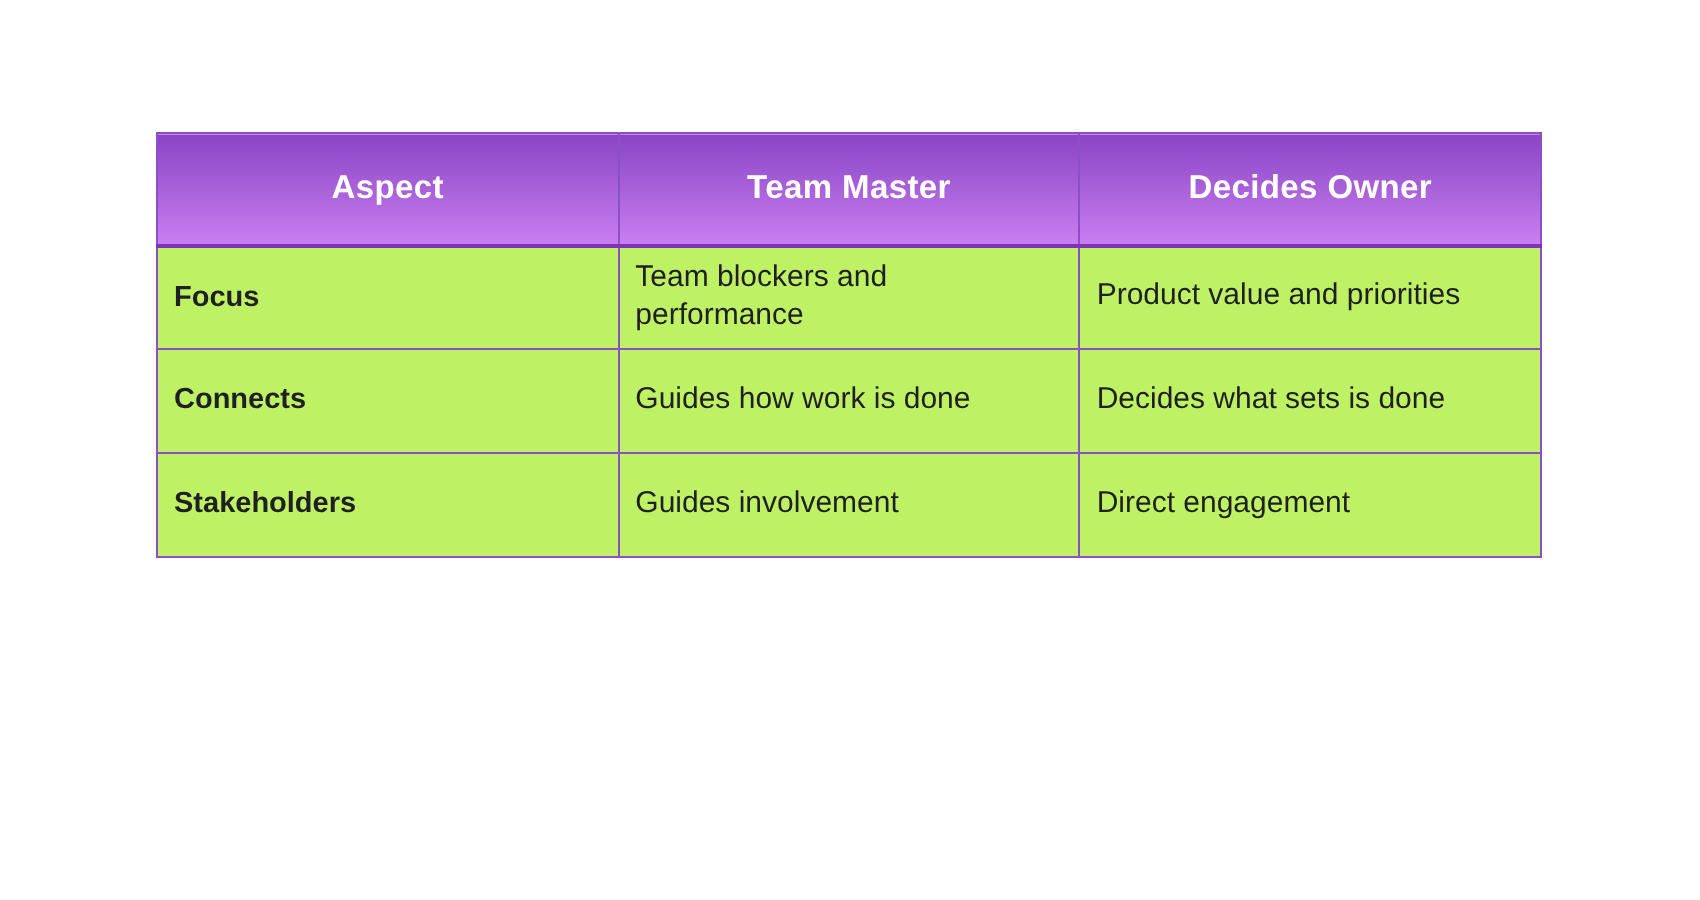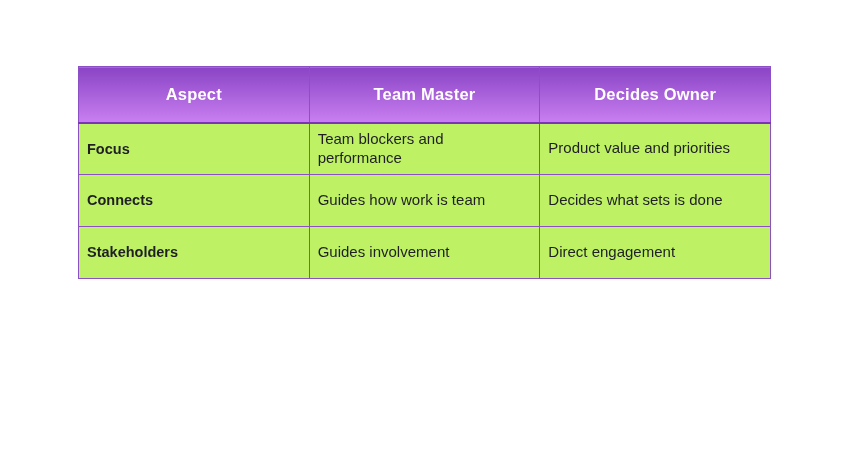--- a/index.html
+++ b/index.html
@@ -64,21 +64,21 @@
       </tr>
     </thead>
     <tbody>
       <tr>
         <td class="aspect">Focus</td>
         <td>Team blockers and performance</td>
         <td>Product value and priorities</td>
       </tr>
       <tr>
         <td class="aspect">Connects</td>
-        <td>Guides how work is team</td>
+        <td>Guides how work is done</td>
         <td>Decides what sets is done</td>
       </tr>
       <tr>
         <td class="aspect">Stakeholders</td>
         <td>Guides involvement</td>
         <td>Direct engagement</td>
       </tr>
     </tbody>
   </table>
 </div>

